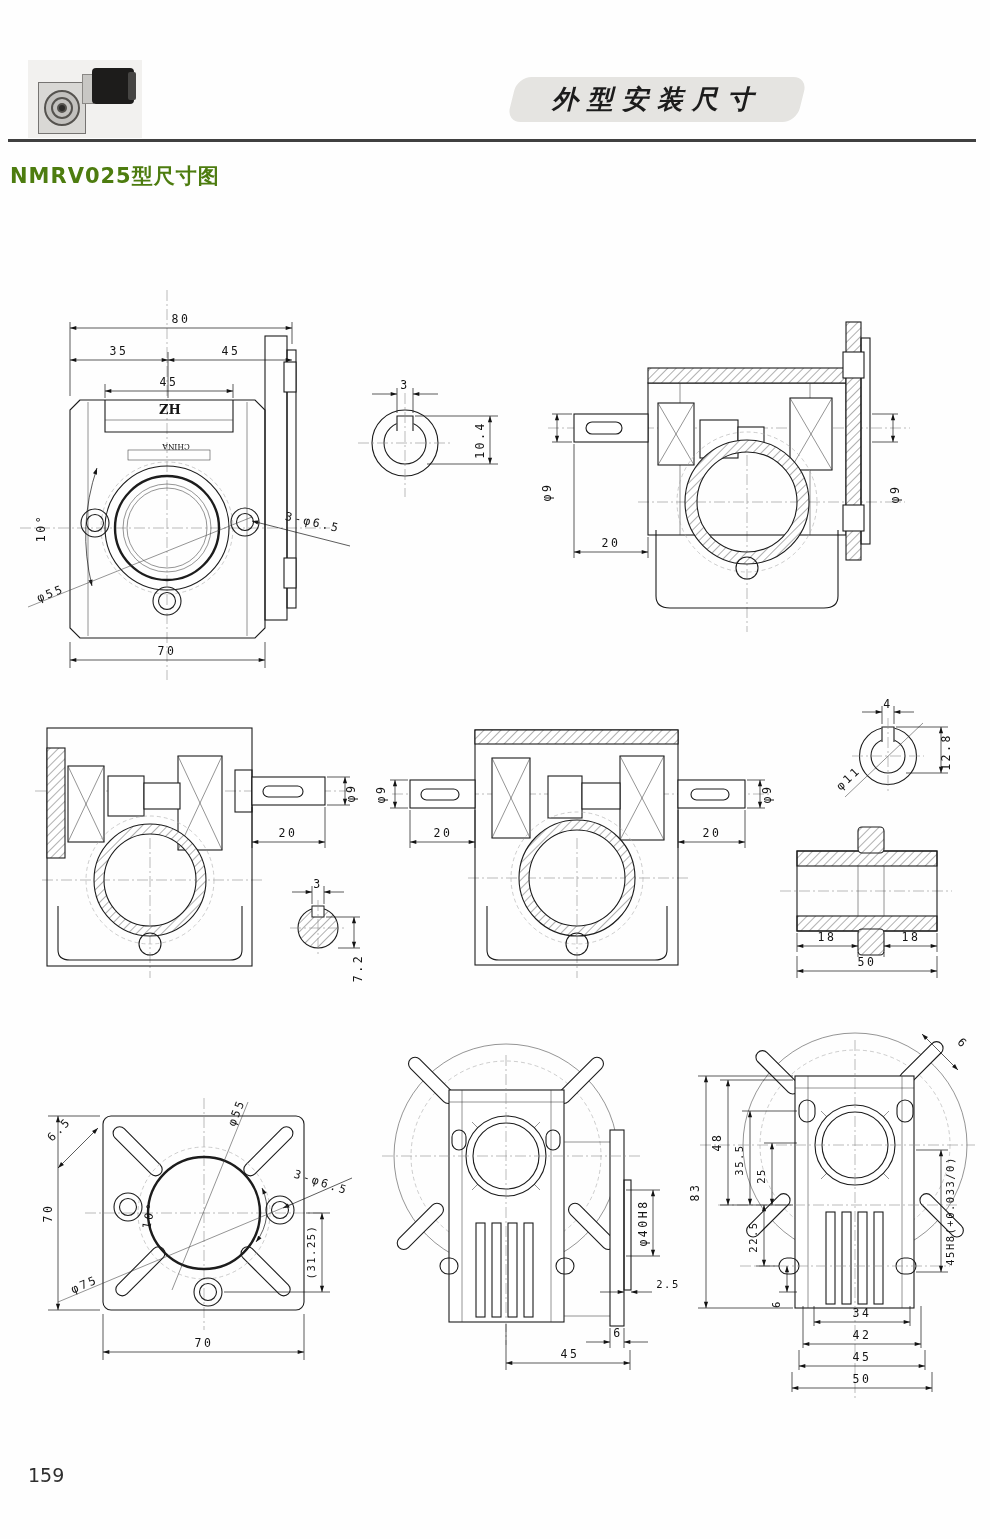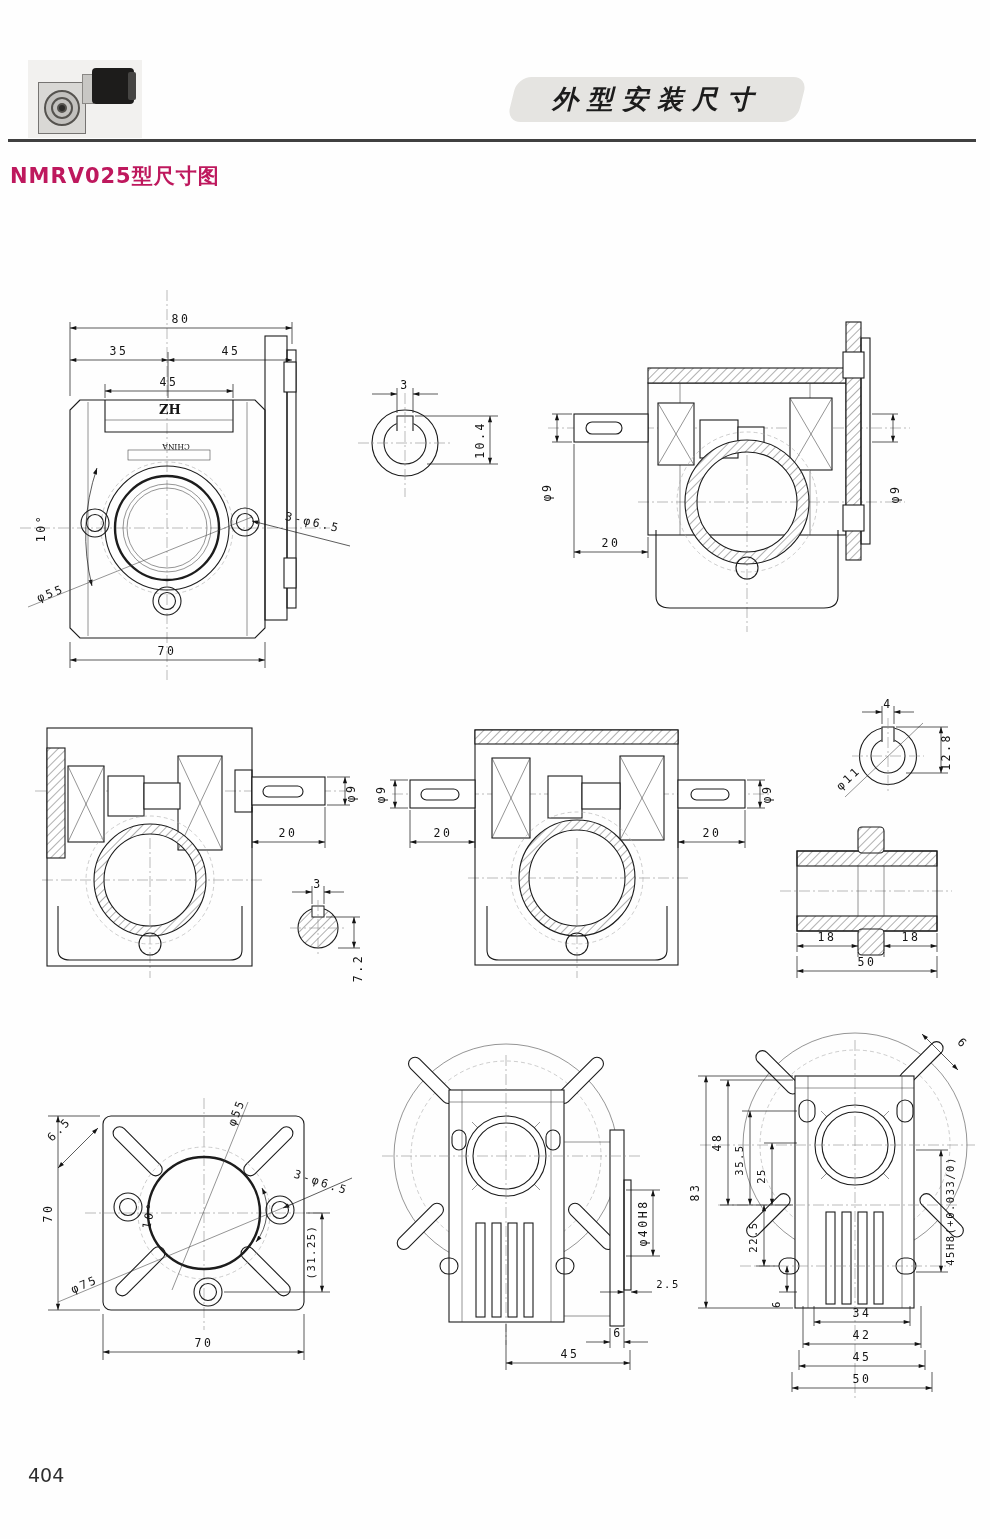--- a/index.html
+++ b/index.html
@@ -13,21 +13,21 @@
   .r2{left:23px;top:37px;width:18px;height:18px;}
   .r3{left:29px;top:43px;width:6px;height:6px;background:#2c2b29;}
   .lg-collar{position:absolute;left:54px;top:14px;width:10px;height:28px;background:#c8c7c4;border:1px solid #8a8885;}
   .lg-motor{position:absolute;left:64px;top:8px;width:42px;height:36px;background:#1d1c1b;border-radius:4px;}
   .lg-cap{position:absolute;left:100px;top:12px;width:8px;height:28px;background:#464543;border-radius:2px;}
   .banner{position:absolute;left:512px;top:77px;width:290px;height:45px;background:#e5e4e1;
           border-radius:14px;transform:skewX(-14deg);display:flex;align-items:center;justify-content:center;}
   .banner span{transform:skewX(14deg);font-style:italic;font-weight:bold;font-size:26px;
           letter-spacing:9px;color:#1c1c1c;white-space:nowrap;}
   .rule{position:absolute;left:8px;top:139px;width:968px;height:3px;background:#404040;}
-  .title{position:absolute;left:10px;top:162px;font-size:21px;font-weight:bold;color:#be185d;letter-spacing:1px;}
+  .title{position:absolute;left:10px;top:162px;font-size:21px;font-weight:bold;color:#4d7c0f;letter-spacing:1px;}
   .pagenum{position:absolute;left:28px;top:1464px;font-size:19px;color:#2e2e2e;}
   
   svg{position:absolute;left:0;top:0;}
   .o{stroke:#1c1c1c;stroke-width:1.1;fill:none;}
   .ow{stroke:#1c1c1c;stroke-width:1.1;fill:#fff;}
   .ob{stroke:#1c1c1c;stroke-width:2.4;fill:none;}
   .t{stroke:#3c3c3c;stroke-width:.55;fill:none;}
   .dim{stroke:#161616;stroke-width:.7;fill:none;}
   .cl{stroke:#8f8f8f;stroke-width:.6;fill:none;stroke-dasharray:11 3 2 3;}
   .ph{stroke:#ababab;stroke-width:.6;fill:none;stroke-dasharray:4 3;}
@@ -49,21 +49,21 @@
     <div class="lg-ring r3"></div>
     <div class="lg-collar"></div>
     <div class="lg-motor"></div>
     <div class="lg-cap"></div>
   </div>
   <div class="banner">
     <span>外型安装尺寸</span>
   </div>
   <div class="rule"></div>
   <div class="title">NMRV025型尺寸图</div>
-  <div class="pagenum">404</div>
+  <div class="pagenum">159</div>
 
   <svg width="990" height="1539" viewBox="0 0 990 1539">
     <defs>
       <pattern id="hp" patternUnits="userSpaceOnUse" width="6" height="6" patternTransform="rotate(45)">
         <rect width="6" height="6" fill="#ffffff"></rect>
         <line x1="0" y1="0" x2="0" y2="6" stroke="#3a3a3a" stroke-width="0.8"></line>
       </pattern>
       <marker id="ar" viewBox="0 0 10 10" refX="9.5" refY="5" markerWidth="10" markerHeight="10" orient="auto-start-reverse">
         <path d="M0.5,2 L9.5,5 L0.5,8 Z" fill="#141414"></path>
       </marker>

